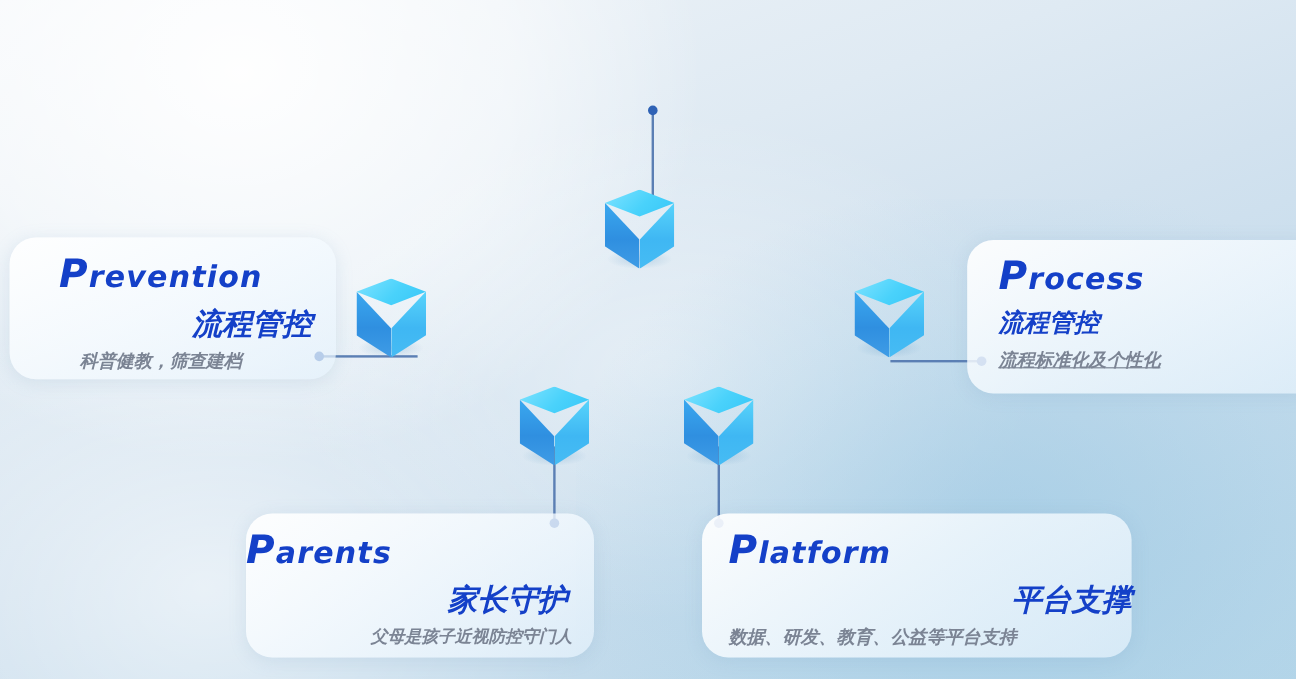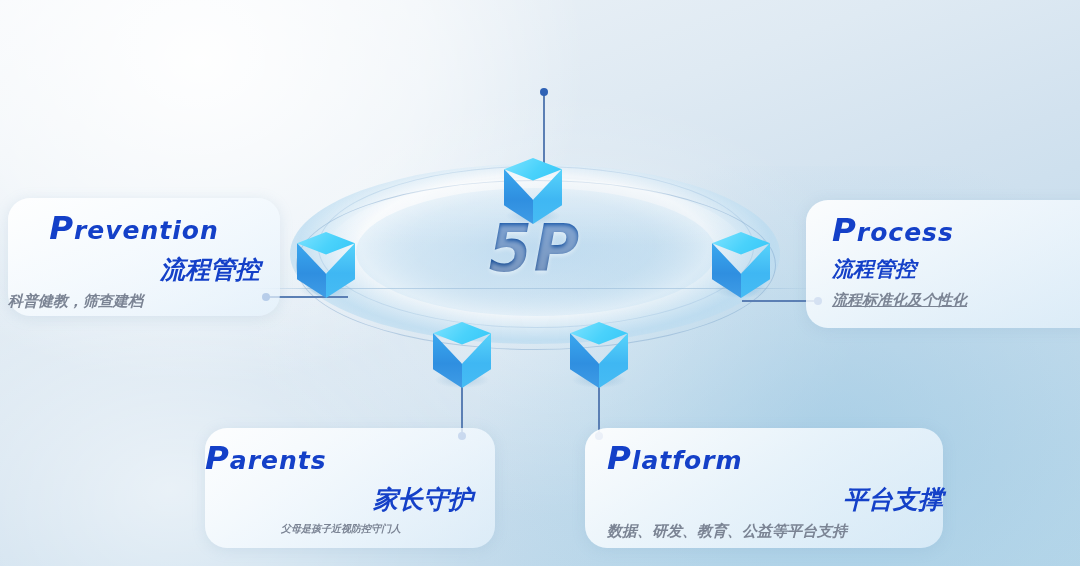--- a/index.html
+++ b/index.html
@@ -126,57 +126,48 @@
 
   
   #card-prediction{left:534px;top:10px;width:330px;height:125px;padding:14px 0 0 0;}
   #card-prediction .eng{font-size:27px;margin-left:18px;}
   #card-prediction .cn{font-size:26px;margin:13px 0 0 18px;}
   #card-prediction .sub{font-size:15px;margin:13px 0 0 18px;}
 
   #card-prevention{left:8px;top:198px;width:272px;height:118px;}
   #card-prevention .eng{font-size:25px;margin:14px 20px 0 0;text-align:center;}
   #card-prevention .cn{font-size:25px;margin:12px 20px 0 0;text-align:right;}
-  #card-prevention .sub{font-size:15px;margin:12px 20px 0 0;text-align:left;}
+  #card-prevention .sub{font-size:15px;margin:12px 20px 0 0;text-align:center;}
 
   #card-process{left:806px;top:200px;width:300px;height:128px;}
   #card-process .eng{font-size:25px;margin:14px 0 0 26px;}
   #card-process .cn{font-size:21px;margin:12px 0 0 26px;}
   #card-process .sub{font-size:15px;margin:13px 0 0 26px;text-decoration:underline;}
 
   #card-parents{left:205px;top:428px;width:290px;height:120px;}
   #card-parents .eng{font-size:25px;margin:14px 22px 0 0;}
   #card-parents .cn{font-size:25px;margin:12px 22px 0 0;text-align:right;}
-  #card-parents .sub{font-size:10px;margin:12px 18px 0 0;text-align:center;}
+  #card-parents .sub{font-size:14px;margin:12px 18px 0 0;text-align:right;}
 
   #card-platform{left:585px;top:428px;width:358px;height:120px;}
   #card-platform .eng{font-size:25px;margin:14px 0 12px 22px;}
   #card-platform .cn{font-size:25px;margin:12px 0 0 22px;text-align:right;}
   #card-platform .sub{font-size:15px;margin:12px 0 0 22px;font-style:italic;}
 </style>
 </head>
 <body>
 
 <div id="stage">
 
   <div class="bg-base"></div>
   <div class="bg-glow-tl"></div>
   <div class="bg-glow-bl"></div>
   <div class="bg-glow-c"></div>
   <div class="bg-tint-br"></div>
 
-  <div class="ring-wrap">
-    <div class="ring-outer"></div>
-    <div class="ring-band"></div>
-    <div class="ring-band2"></div>
-    <div class="ring-inner"></div>
-    <div class="ring-hl"></div>
-    <div class="ring-baseline"></div>
-    <div class="center-label">5P</div>
-  </div>
 
   <div class="conn-v" style="left:543px;top:92px;height:78px;"></div>
   <div class="dot" style="left:540px;top:88px;"></div>
 
   <div class="conn-h" style="left:266px;top:296px;width:82px;"></div>
   <div class="dot" style="left:262px;top:293px;"></div>
 
   <div class="conn-h" style="left:742px;top:300px;width:78px;"></div>
   <div class="dot" style="left:814px;top:297px;"></div>
 

